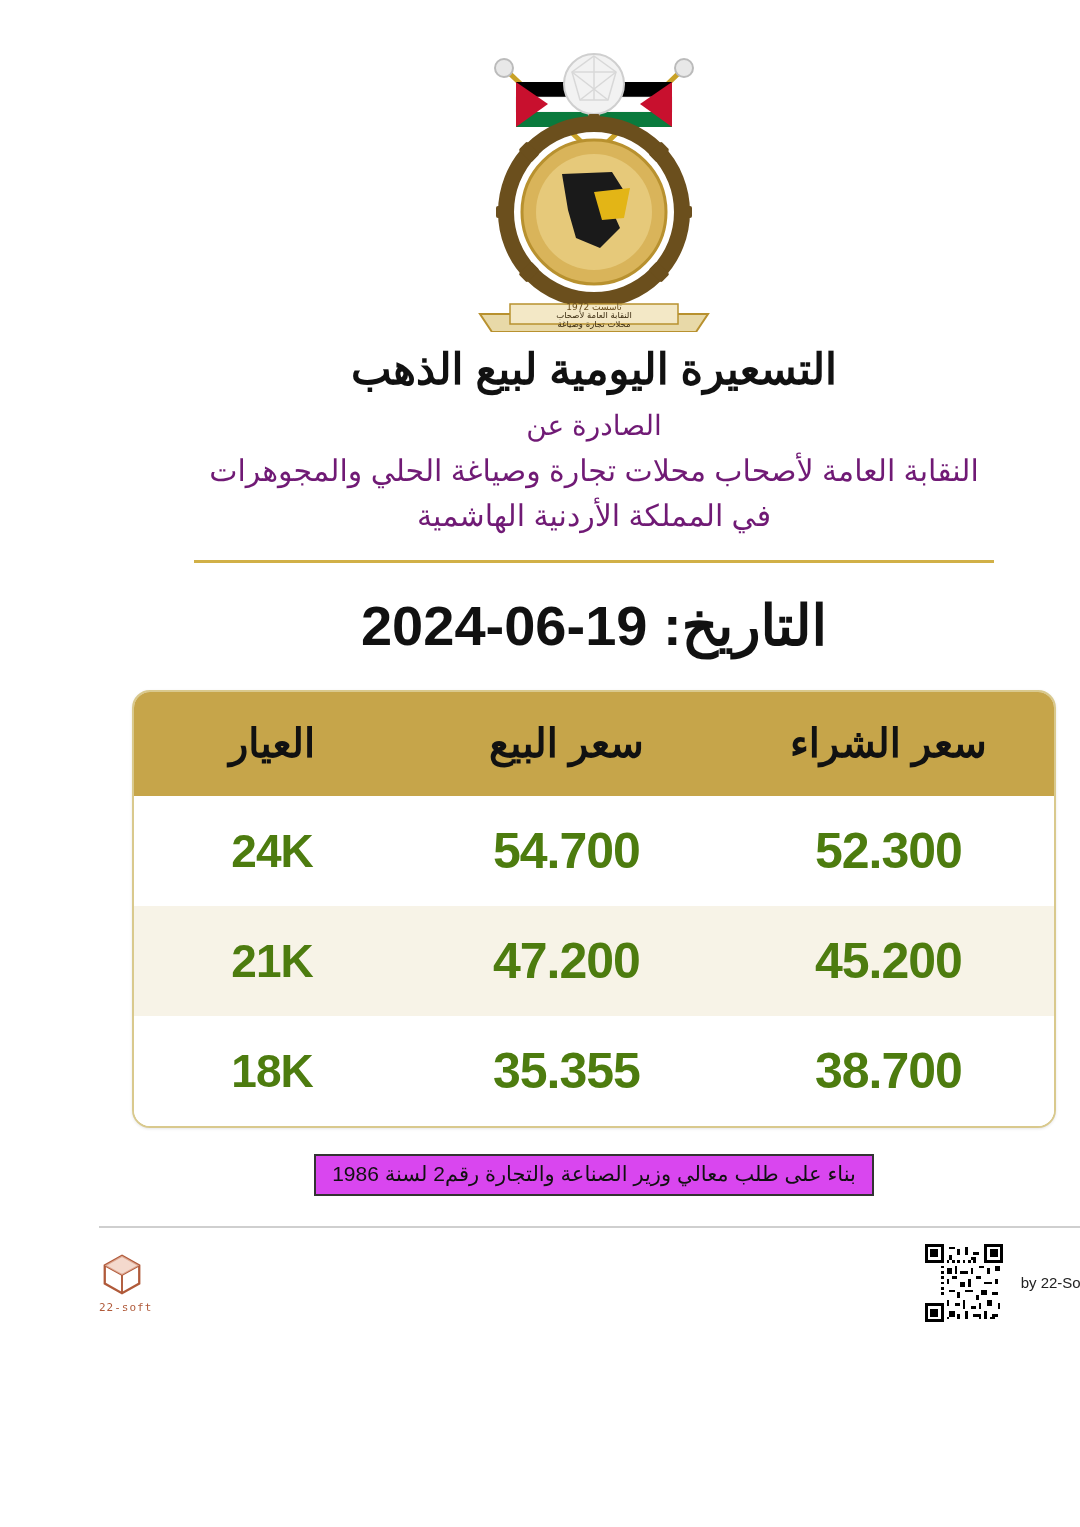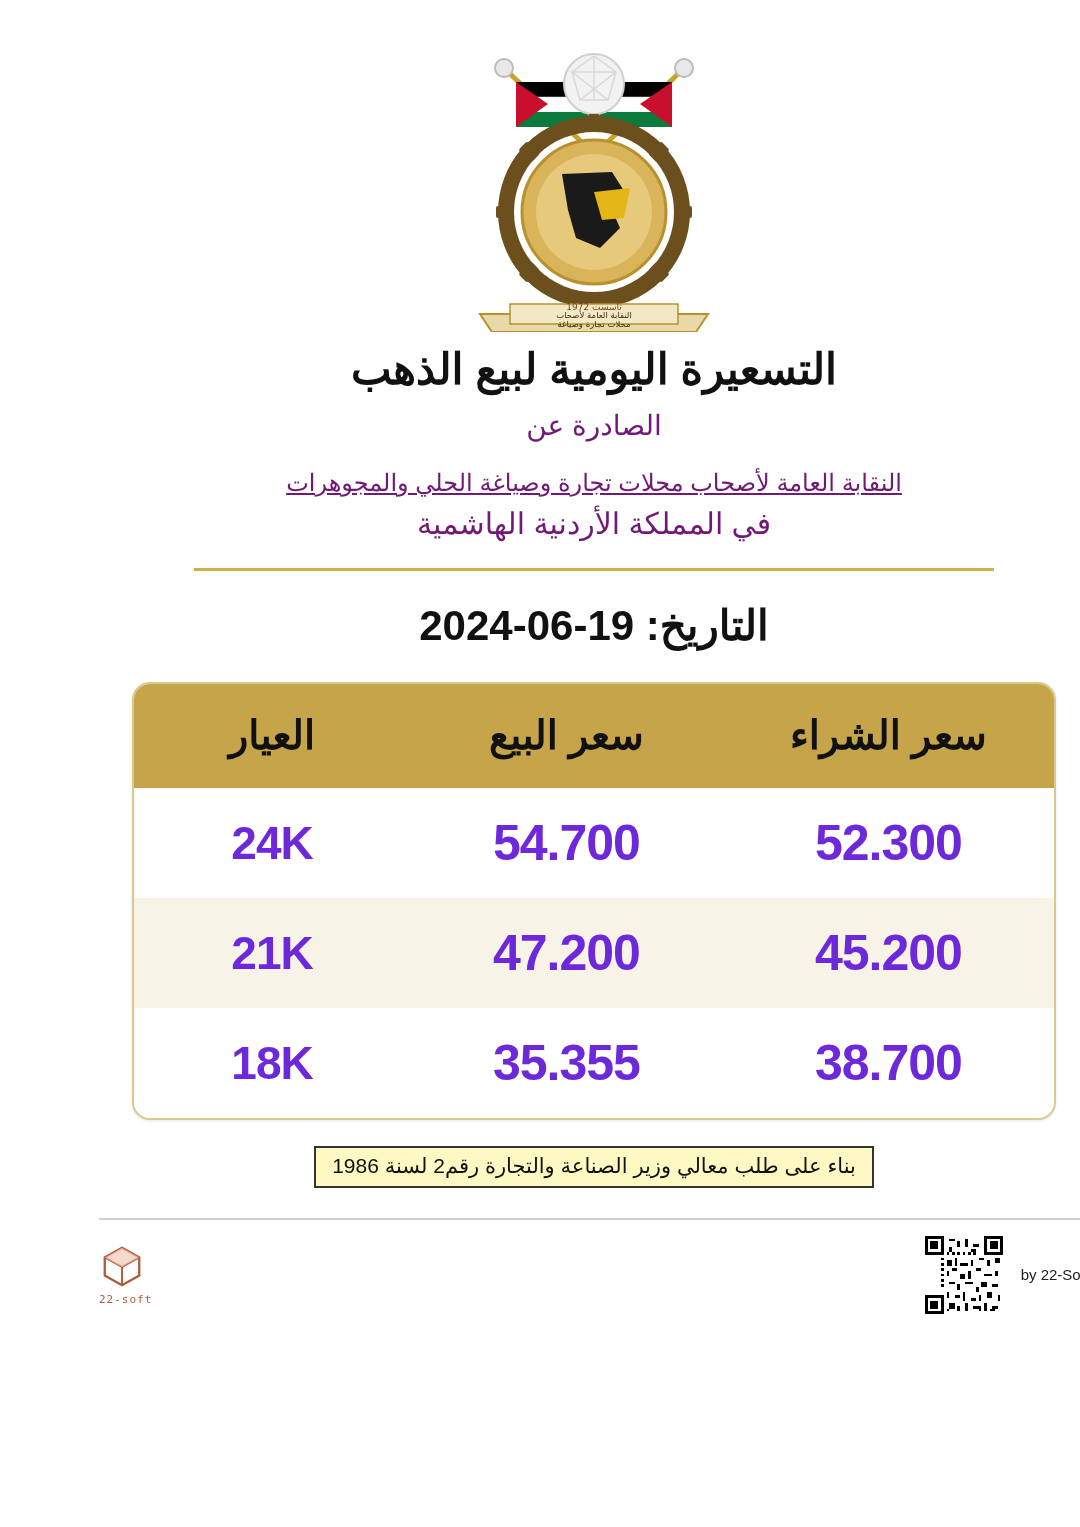--- a/index.html
+++ b/index.html
@@ -44,33 +44,33 @@
     letter-spacing: 0px;
     text-align: right;
   }
   .sub-line {
     font-size: 28px;
     color: #701a75;
     text-align: center;
     line-height: 1.45;
     margin-top: 12px;
   }
-  .sub-line.second { font-size: 24px; margin-top: 19px; text-decoration: underline; }
+  .sub-line.second { font-size: 30px; margin-top: 2px; }
   .sub-line.third  { font-size: 30px; margin-top: 2px; }
 
   .divider {
     width: 800px;
     height: 3px;
     background: #c9a227;
     margin: 22px auto 0 auto;
     opacity: .85;
   }
 
   .date-line {
-    font-size: 42px;
+    font-size: 56px;
     font-weight: bold;
     color: #111;
     margin-top: 30px;
     text-align: left;
     direction: rtl;
   }
 
   
   .table-wrap {
     width: 920px;
@@ -93,42 +93,42 @@
   thead th {
     color: #111;
     font-size: 40px;
     font-weight: bold;
     padding: 28px 10px 30px 10px;
     text-align: center;
   }
   tbody td {
     font-size: 50px;
     font-weight: bold;
-    color: #6d28d9;
+    color: #4d7c0f;
     text-align: center;
     padding: 26px 10px;
     letter-spacing: -1px;
   }
   tbody tr.alt { background: #f7f3e7; }
   tbody tr { background: #ffffff; }
   tbody td.karat { font-size: 46px; }
 
   
   col.c-buy   { width: 36%; }
   col.c-sell  { width: 34%; }
   col.c-karat { width: 30%; }
 
   
   .note {
     margin-top: 26px;
     border: 2px solid #333;
     padding: 6px 16px 8px 16px;
     font-size: 21px;
     color: #111;
-    background: #fef9c3;
+    background: #d946ef;
     text-align: left;
   }
 
   
   .footer {
     width: 990px;
     margin-top: 30px;
     border-top: 2px solid #cfcfcf;
     padding-top: 16px;
     display: flex;

